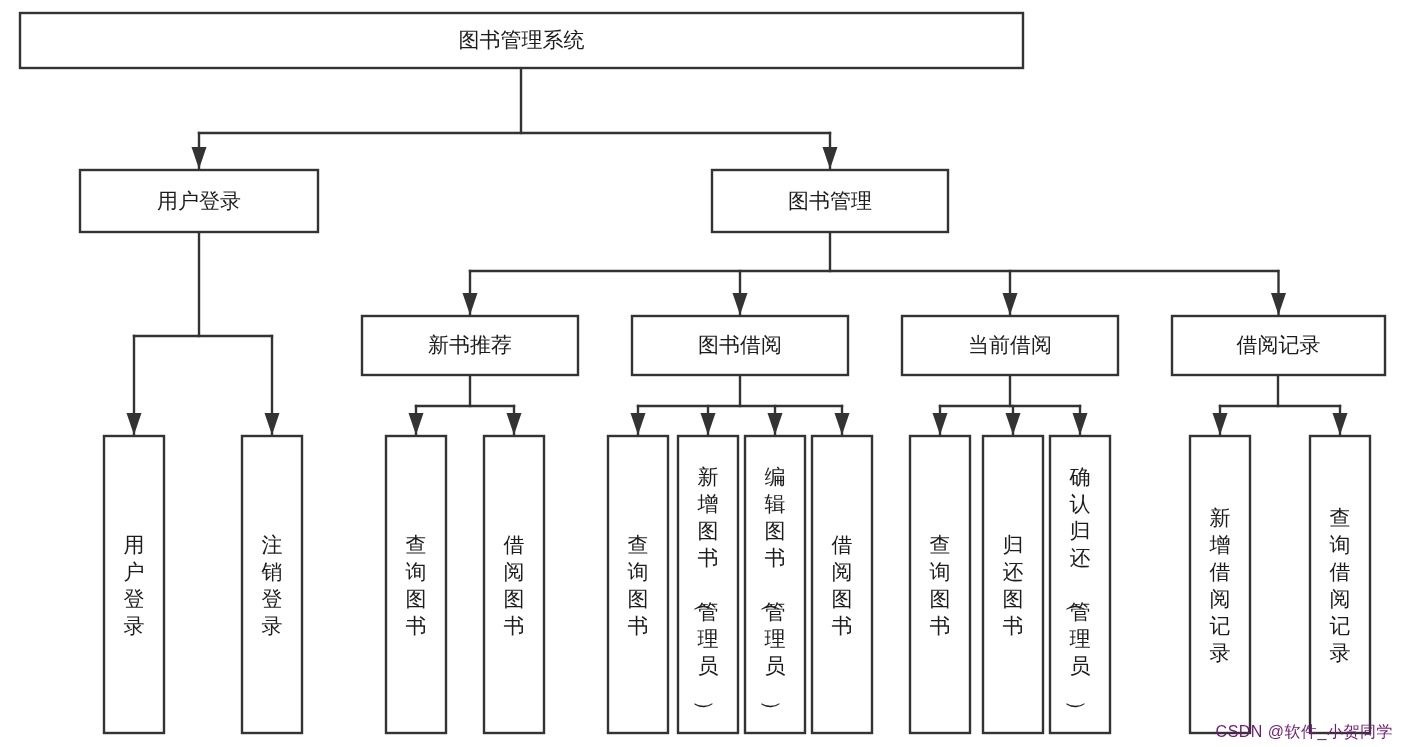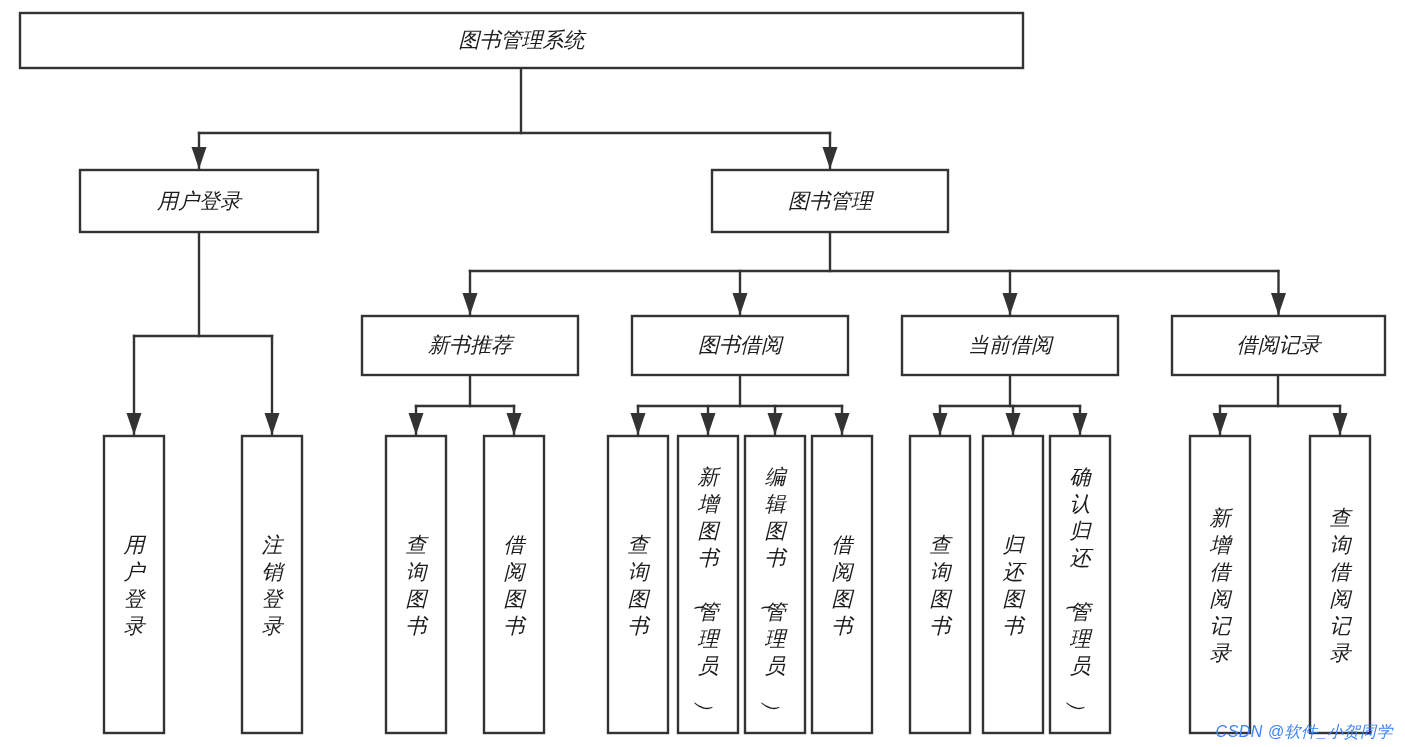--- a/index.html
+++ b/index.html
@@ -11,21 +11,20 @@
     width: 1405px;
     height: 747px;
     font-family: "Liberation Sans", "DejaVu Sans", sans-serif;
     overflow: hidden;
   }
   #diagram-root {
     position: relative;
     width: 1405px;
     height: 747px;
     background: #ffffff;
-    font-style: italic;
   }
   svg#flow {
     position: absolute;
     left: 0;
     top: 0;
     width: 1405px;
     height: 747px;
     display: block;
   }
   .node-box {
@@ -55,21 +54,21 @@
     font-size: 21px;
     fill: #1c1c1c;
     text-anchor: middle;
   }
   .watermark {
     position: absolute;
     right: 12px;
     bottom: 4px;
     font-family: "Liberation Sans", "DejaVu Sans", sans-serif;
     font-size: 16px;
-    color: #3b82f6;
+    color: #701a75;
     white-space: nowrap;
     letter-spacing: 0.5px;
     user-select: none;
   }
 </style>
 </head>
 <body>
 
 <div id="diagram-root">
   <svg id="flow" viewBox="0 0 1405 747">

